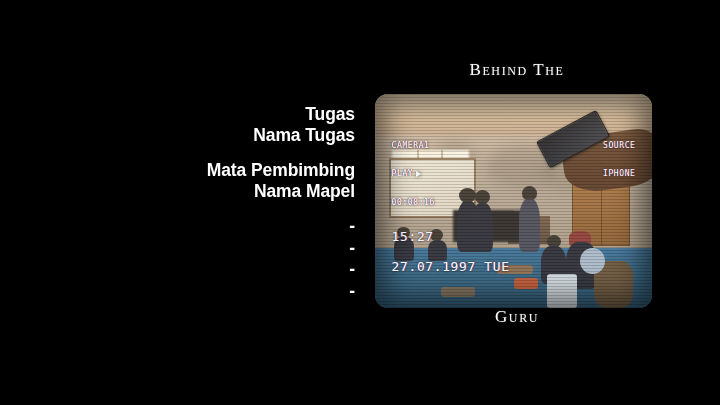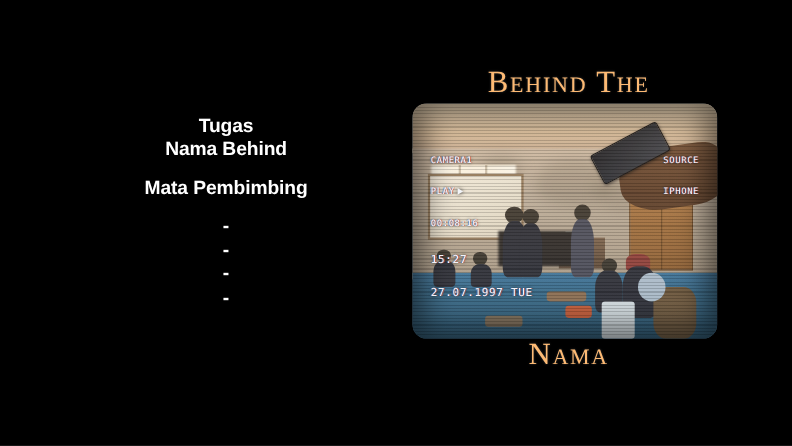--- a/index.html
+++ b/index.html
@@ -15,23 +15,22 @@
     overflow: hidden;
     font-family: "Liberation Sans", sans-serif;
   }
 
   
   #credits {
     position: absolute;
     left: 0px;
     top: 104px;
     width: 355px;
-    text-align: center;
+    text-align: right;
     color: #ffffff;
-    padding-left: 28px;
   }
   .credit-block {
     margin-bottom: 14px;
   }
   .credit-line {
     font-family: "Liberation Sans", sans-serif;
     font-weight: bold;
     font-size: 17.5px;
     line-height: 21px;
     color: #ffffff;
@@ -58,22 +57,22 @@
     top: 0px;
     width: 362px;
     height: 405px;
   }
   .title-text {
     position: absolute;
     width: 294px;
     left: 12px;
     text-align: center;
     font-family: "Liberation Serif", serif;
-    color: #fdba74;
-    font-size: 28px;
+    color: #ffffff;
+    font-size: 17px;
     letter-spacing: 1.6px;
     font-variant: small-caps;
     text-shadow: 0 0 2px rgba(255,255,255,0.25);
   }
   #title-top { top: 60px; }
   #title-bottom { top: 307px; }
 
   
   #video-frame {
     position: absolute;
@@ -239,37 +238,38 @@
   #osd-tr { right: 4%; top: 13%; text-align: center; }
   #osd-bl { left: 6%; bottom: 8%; }
   .osd-play-row { display: flex; align-items: center; gap: 3px; }
   .play-tri {
     width: 0; height: 0;
     border-left: 5px solid #f2f4f8;
     border-top: 3.2px solid transparent;
     border-bottom: 3.2px solid transparent;
     filter: drop-shadow(0 0 2px rgba(0,0,0,.8));
   }
-  #osd-bl .big { font-size: 10px; line-height: 11px; }
+  #osd-bl .big { font-size: 13px; line-height: 11px; }
 </style>
 </head>
 <body>
 
 <div id="stage">
 
   <div id="credits">
 
     <div class="credit-block">
       <div class="credit-line heading">Tugas</div>
-      <div class="credit-line value">Nama Behind</div>
+      <div class="credit-line value">Nama Tugas</div>
     </div>
 
 
     <div class="credit-block">
       <div class="credit-line heading">Mata Pembimbing</div>
+      <div class="credit-line value">Nama Mapel</div>
     </div>
 
     <div class="credit-block">
       <div class="member-list">
         <div class="member-item">-</div>
         <div class="member-item">-</div>
         <div class="member-item">-</div>
         <div class="member-item">-</div>
       </div>
     </div>
@@ -356,16 +356,16 @@
         <div>SOURCE</div>
         <div>IPHONE</div>
       </div>
 
       <div class="osd" id="osd-bl">
         <div class="big">15:27</div>
         <div class="big">27.07.1997 TUE</div>
       </div>
     </div>
 
-    <div class="title-text" id="title-bottom">Nama</div>
+    <div class="title-text" id="title-bottom">Guru</div>
 
   </div>
 </div>
 
 </body></html>

